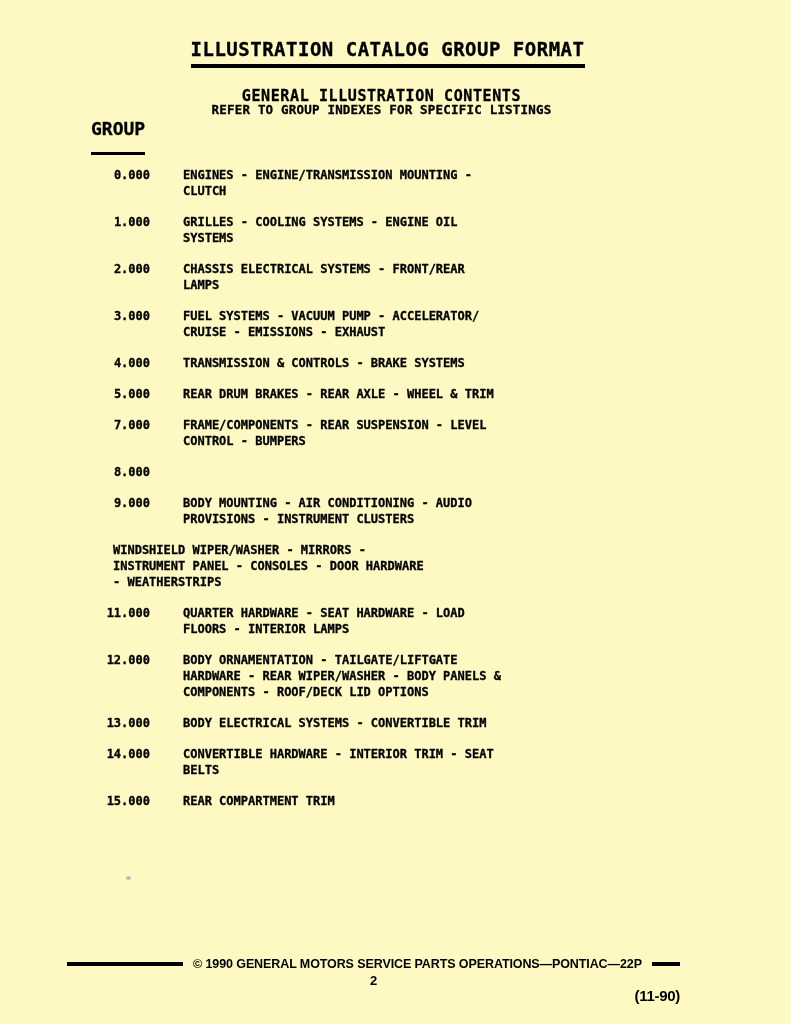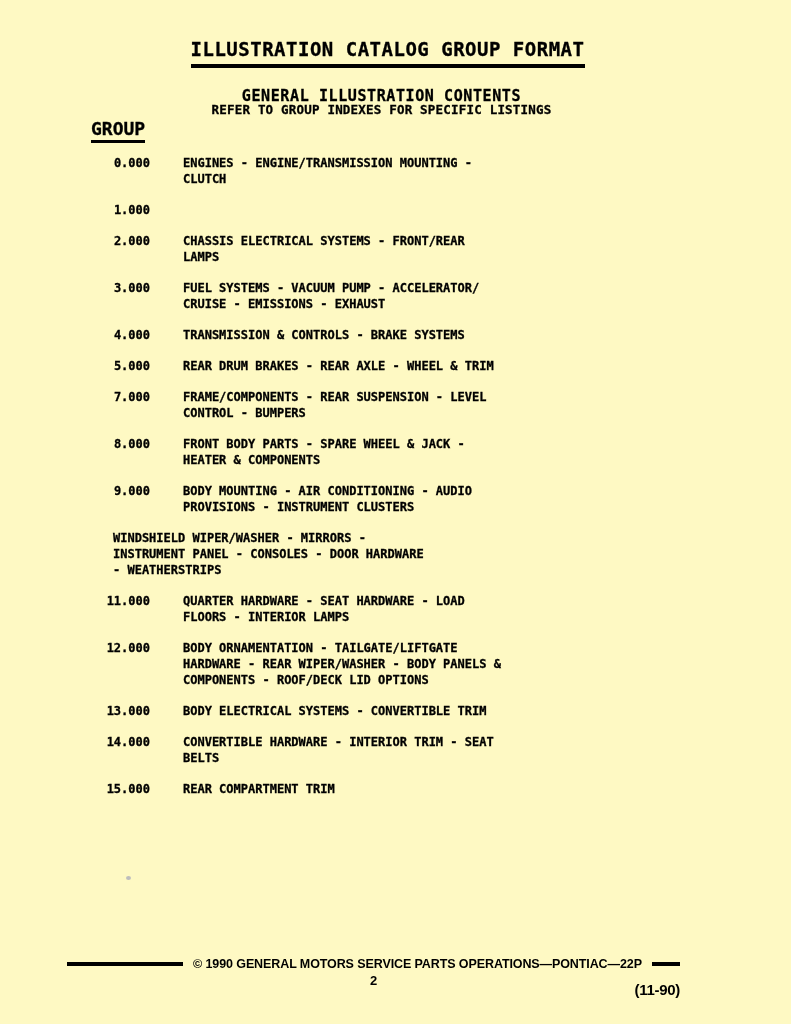--- a/index.html
+++ b/index.html
@@ -44,21 +44,21 @@
     line-height: 12px;
     margin-top: 1px;
     letter-spacing: 0.2px;
   }
   .group-label {
     margin: 5px 0 0 91px;
     width: fit-content;
     font-size: 18px;
     line-height: 16px;
     border-bottom: 3.5px solid #000;
-    padding-bottom: 3px;
+    padding-bottom: 15px;
   }
   
   .list {
     margin-top: 12px;
     padding-left: 80px;
   }
   .row {
     display: flex;
     margin-bottom: 15px;
     font-size: 12px;
@@ -116,21 +116,21 @@
   }
   .f-page {
     display: block;
     width: 100%;
     text-align: center;
     font-size: 13px;
   }
   .f-edition {
     position: absolute;
     right: 0;
-    top: 8px;
+    top: 14px;
     font-size: 15px;
     letter-spacing: -0.3px;
   }
 </style>
 </head>
 <body>
 
 <div class="page">
 
   <h1 class="title">ILLUSTRATION CATALOG GROUP FORMAT</h1>
@@ -144,20 +144,22 @@
 
   <div class="list" id="group-list">
     <div class="row">
       <div class="num">0.000</div>
       <div class="desc">ENGINES - ENGINE/TRANSMISSION MOUNTING -
 CLUTCH</div>
     </div>
 
     <div class="row">
       <div class="num">1.000</div>
+      <div class="desc">GRILLES - COOLING SYSTEMS - ENGINE OIL
+SYSTEMS</div>
     </div>
 
     <div class="row">
       <div class="num">2.000</div>
       <div class="desc">CHASSIS ELECTRICAL SYSTEMS - FRONT/REAR
 LAMPS</div>
     </div>
 
     <div class="row">
       <div class="num">3.000</div>
@@ -177,22 +179,20 @@
 
 
     <div class="row">
       <div class="num">7.000</div>
       <div class="desc">FRAME/COMPONENTS - REAR SUSPENSION - LEVEL
 CONTROL - BUMPERS</div>
     </div>
 
     <div class="row">
       <div class="num">8.000</div>
-      <div class="desc">FRONT BODY PARTS - SPARE WHEEL &amp; JACK -
-HEATER &amp; COMPONENTS</div>
     </div>
 
     <div class="row">
       <div class="num">9.000</div>
       <div class="desc">BODY MOUNTING - AIR CONDITIONING - AUDIO
 PROVISIONS - INSTRUMENT CLUSTERS</div>
     </div>
 
     <div class="row">
       <div class="desc">WINDSHIELD WIPER/WASHER - MIRRORS -

